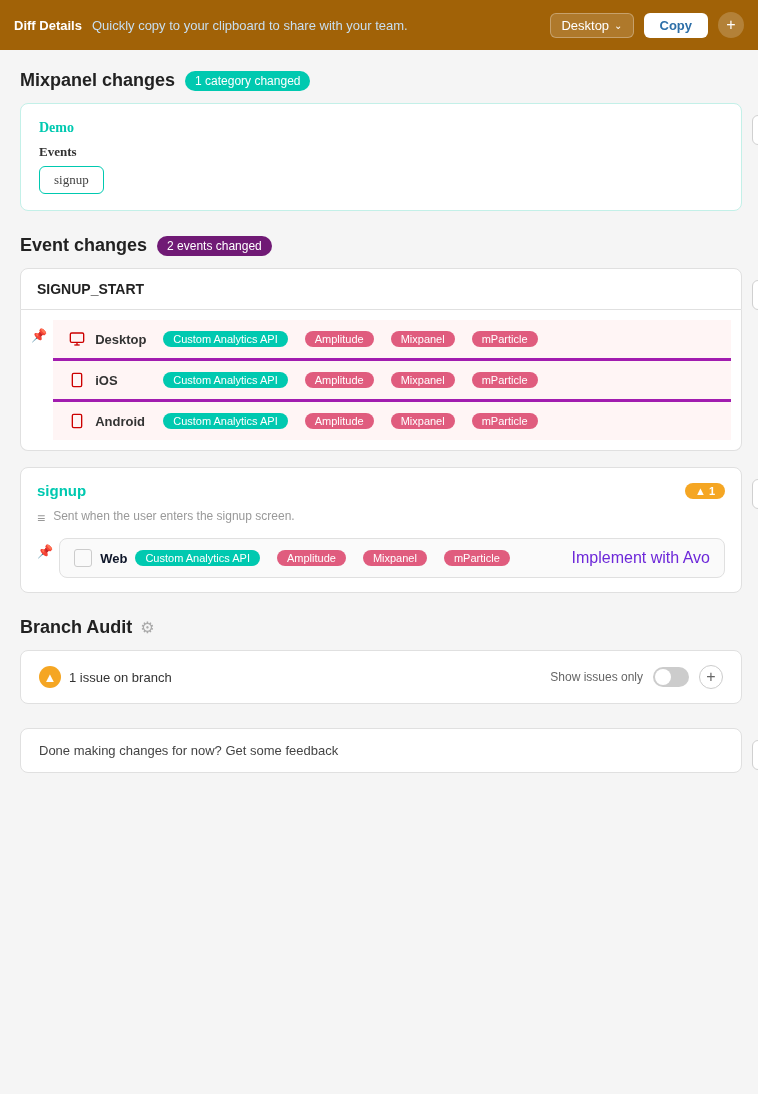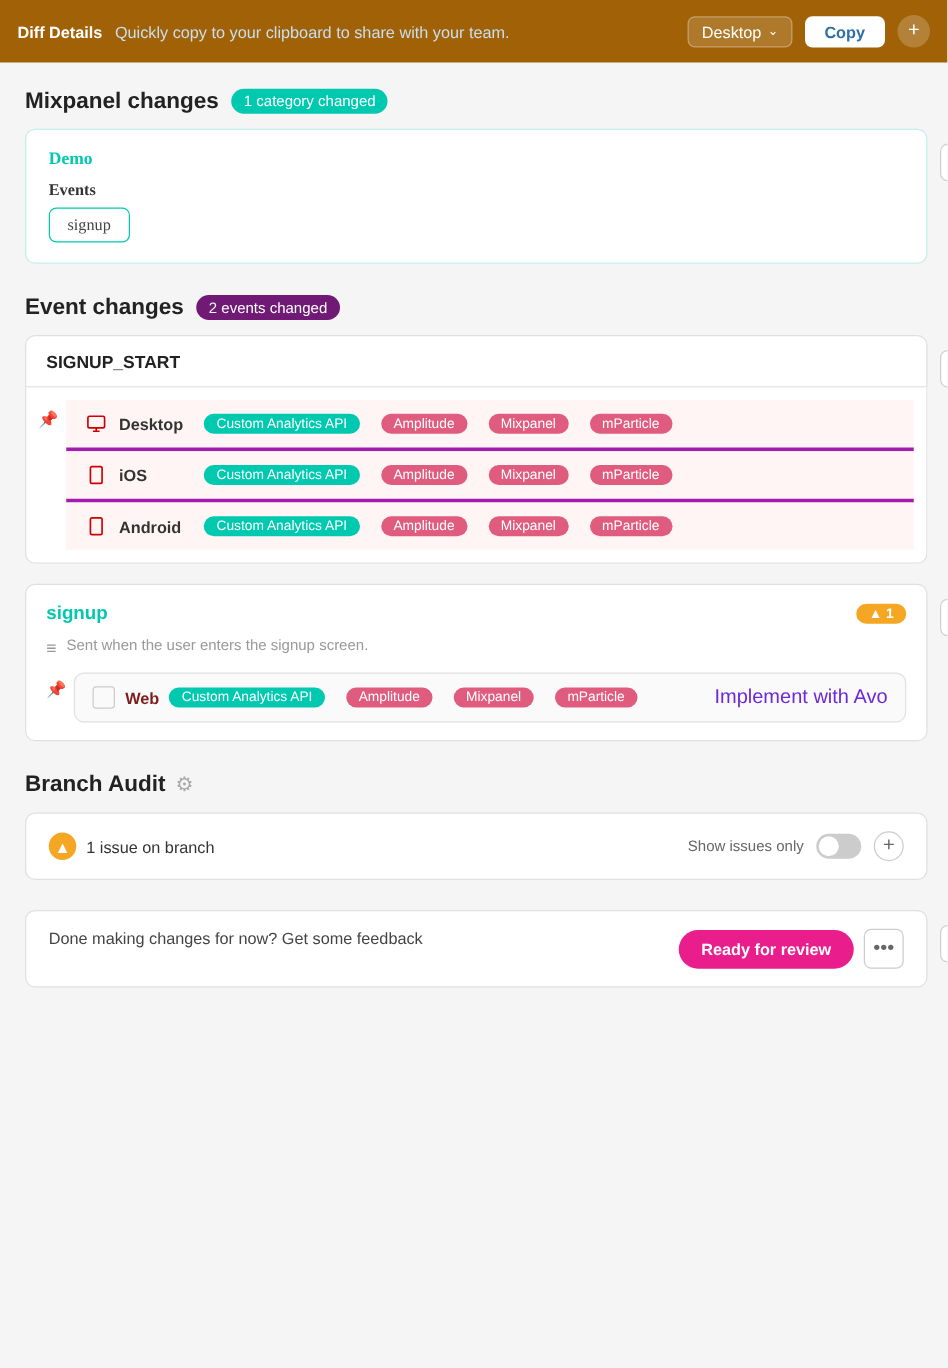--- a/index.html
+++ b/index.html
@@ -501,21 +501,21 @@
         <span class="warning-badge">▲ 1</span>
       </div>
       <div class="desc-row">
         <span class="desc-icon">≡</span>
         <span>Sent when the user enters the signup screen.</span>
       </div>
       <div style="position:relative; display:flex; align-items:flex-start; gap:6px;">
         <span style="color:#bbb; font-size:13px; margin-top:6px;">📌</span>
         <div class="web-row" style="flex:1;">
           <div style="width:18px; height:18px; border:1.5px solid #ccc; border-radius:3px; flex-shrink:0;"></div>
-          <span style="font-weight:600; font-size:13px; color:#7f1d1d;">Web</span>
+          <span style="font-weight:600; font-size:13px; color:#0f172a;">Web</span>
           <div class="tags-row">
             <span class="tag tag-green">Custom Analytics API</span>
             <span class="tag tag-red">Amplitude</span>
             <span class="tag tag-red">Mixpanel</span>
             <span class="tag tag-red">mParticle</span>
           </div>
           <div class="implement-link">Implement with Avo</div>
         </div>
       </div>
     </div>
@@ -538,25 +538,19 @@
       <div class="toggle">
         <div class="toggle-knob"></div>
       </div>
       <div class="add-btn">+</div>
     </div>
   </div>
 
   <div style="position:relative; margin-top: 24px;">
     <div class="bottom-bar">
       <span class="bottom-bar-text">Done making changes for now? Get some feedback</span>
-      <div class="bottom-bar-actions">
-        <button class="ready-btn">Ready for review</button>
-        <div class="three-dots-btn">
-          <span>•••</span>
-        </div>
-      </div>
     </div>
     <div class="comment-icon-float">
       
     </div>
   </div>
 
 </div>
 
 </body></html>

